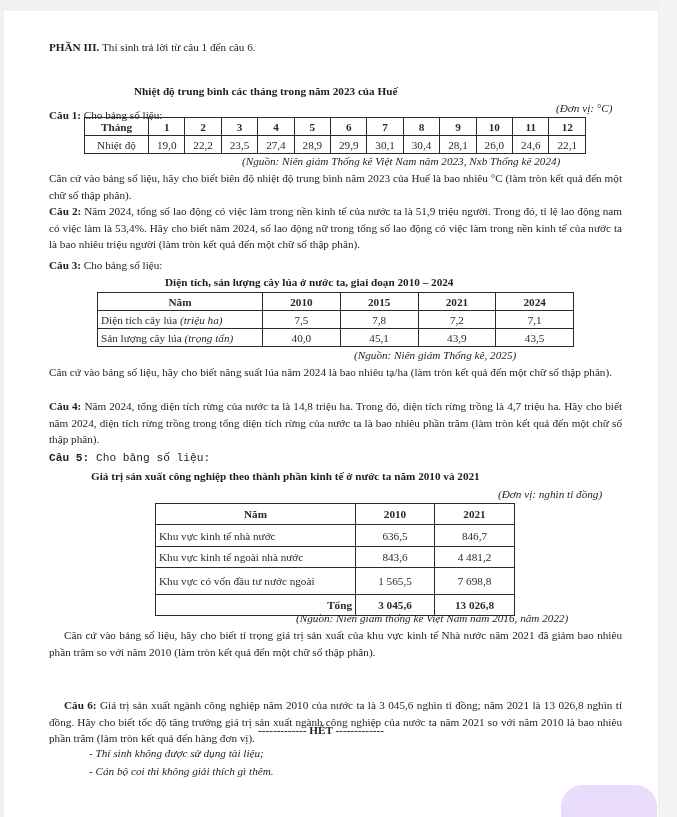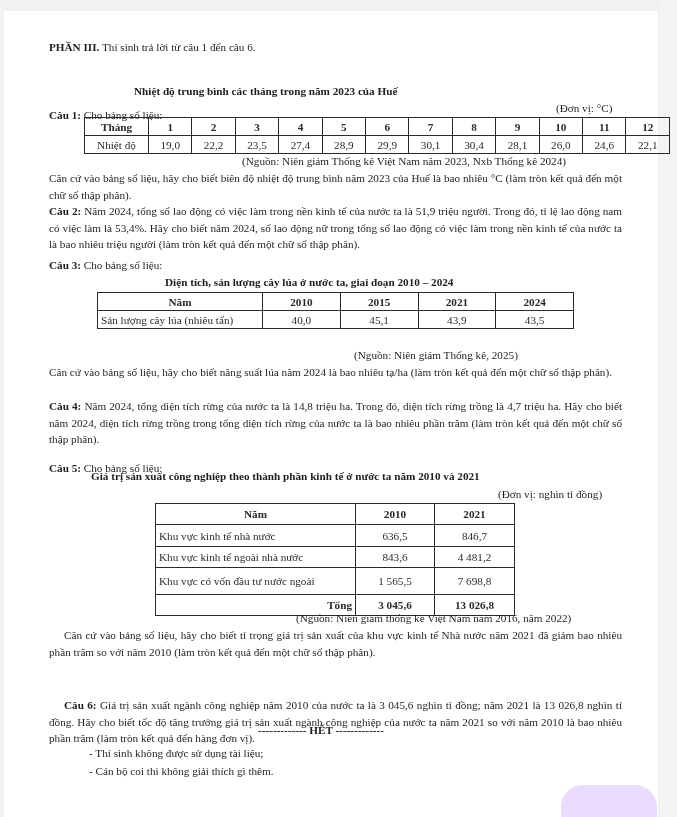--- a/index.html
+++ b/index.html
@@ -14,21 +14,21 @@
       width: 654px; height: 820px;
       background: #ffffff;
     }
     .scrollbar-track {
       position: absolute; left: 660px; top: 0; width: 17px; height: 817px;
       background: #f4f4f4;
     }
     .abs { position: absolute; white-space: nowrap; }
     .txt { font-size: 11.2px; line-height: 15px; }
     .b { font-weight: bold; }
-    .i { }
+    .i { font-style: italic; }
     .para {
       position: absolute; left: 49px; width: 573px;
       font-size: 11.2px; line-height: 16.5px; text-align: justify;
     }
     table { border-collapse: collapse; position: absolute; }
     td, th {
       border: 1px solid #2a2a2a;
       font-size: 11.2px; padding: 0 3px; font-weight: normal;
       text-align: center; color: #2a2a2a;
     }
@@ -50,21 +50,21 @@
 <div class="abs txt" style="left:49px; top:40px;">
   <span class="b">PHẦN III.</span><span> Thí sinh trả lời từ câu 1 đến câu 6.</span>
 </div>
 
 <div class="abs txt" style="left:49px; top:64px;margin-top:44px;">
   <span class="b">Câu 1:</span><span> Cho bảng số liệu:</span>
 </div>
 <div class="abs txt b" style="left:134px; top:84px;">Nhiệt độ trung bình các tháng trong năm 2023 của Huế</div>
 <div class="abs txt i" style="left:556px; top:101px;">(Đơn vị: °C)</div>
 
-<table style="left:84px; top:117px; width:586px;">
+<table style="left:84px; top:117px; width:502px;">
   <tbody>
       <tr style="height:18px;">
     <th style="width:64px;">Tháng</th>
     <th>1</th>
     <th>2</th>
     <th>3</th>
     <th>4</th>
     <th>5</th>
     <th>6</th>
     <th>7</th>
@@ -106,36 +106,43 @@
 <table style="left:97px; top:292px; width:477px;">
   <tbody>
       <tr style="height:18px;">
     <th style="width:165px;">Năm</th>
     <th>2010</th>
     <th>2015</th>
     <th>2021</th>
     <th>2024</th>
   </tr>
   <tr style="height:18px;">
-    <td class="l"><span>Sản lượng cây lúa </span><span class="i">(nhiêu tấn)</span></td>
+    <td class="l"><span>Diện tích cây lúa </span><span class="i">(triệu ha)</span></td>
+    <td>7,5</td>
+    <td>7,8</td>
+    <td>7,2</td>
+    <td>7,1</td>
+  </tr>
+  <tr style="height:18px;">
+    <td class="l"><span>Sản lượng cây lúa </span><span class="i">(trọng tấn)</span></td>
     <td>40,0</td>
     <td>45,1</td>
     <td>43,9</td>
     <td>43,5</td>
   </tr>
 </tbody>
   </table>
 <div class="abs txt i" style="left:354px; top:348px;">(Nguồn: Niên giám Thống kê, 2025)</div>
 <div class="para" style="top:364px;">Căn cứ vào bảng số liệu, hãy cho biết  năng suất lúa năm 2024 là bao nhiêu tạ/ha (làm tròn kết quả đến một chữ số thập phân).</div>
 
 <div class="para" style="top:398px;">
   <span class="b">Câu 4:</span><span> Năm 2024, tổng diện tích rừng của nước ta là 14,8 triệu ha. Trong đó, diện tích rừng trồng là 4,7 triệu ha. Hãy cho biết năm 2024, diện tích rừng trồng trong tổng diện tích rừng của nước ta là bao nhiêu phần trăm (làm tròn kết quả đến một chữ số thập phân).</span>
 </div>
 
-<div class="abs txt" style="left:49px; top:461px;">
+<div class="abs txt" style="left:49px; top:451px;font-family:Liberation Mono, monospace;">
   <span class="b">Câu 5:</span><span>  Cho bảng số liệu:</span>
 </div>
 <div class="abs txt b" style="left:91px; top:469px;">Giá trị sản xuất công nghiệp theo thành phần kinh tế ở nước ta năm 2010 và 2021</div>
 <div class="abs txt i" style="left:498px; top:487px;">(Đơn vị: nghìn tỉ đồng)</div>
 
 <table style="left:155px; top:503px; width:360px;">
   <tbody>
       <tr style="height:21px;">
     <th style="width:200px;">Năm</th>
     <th style="width:79px;">2010</th>

